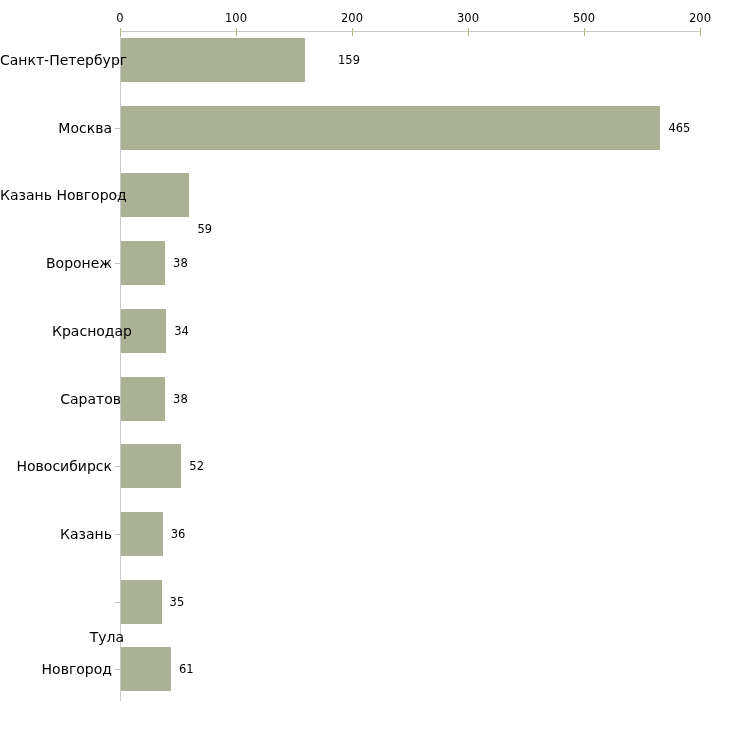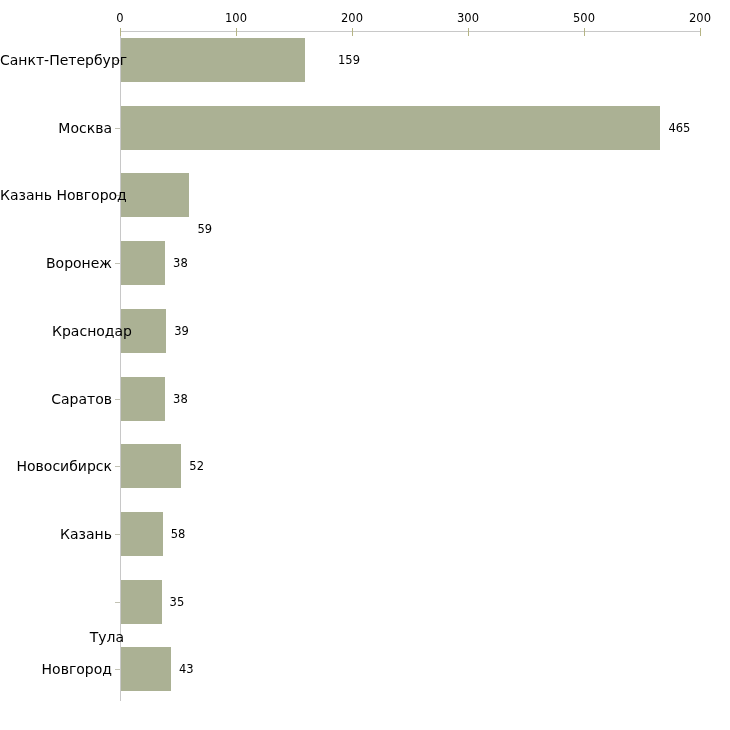--- a/index.html
+++ b/index.html
@@ -103,43 +103,43 @@
       <div class="bar" style="top: 74.7px; width: 539.4px; background: rgb(171, 177, 148);"></div>
       <div class="value-label" style="left: 548.4px; top: 89.7px;">465</div>
       <div class="ytick" style="top: 96.7px;"></div>
       <div class="bar" style="top: 142.4px; width: 68.44px; background: rgb(171, 177, 148);"></div>
       <div class="value-label" style="left: 77.44px; top: 157.4px; margin-top: 34px;">59</div>
       <div class="ytick" style="top: 164.4px;"></div>
       <div class="bar" style="top: 210.1px; width: 44.08px; background: rgb(171, 177, 148);"></div>
       <div class="value-label" style="left: 53.08px; top: 225.1px;">38</div>
       <div class="ytick" style="top: 232.1px;"></div>
       <div class="bar" style="top: 277.8px; width: 45.24px; background: rgb(171, 177, 148);"></div>
-      <div class="value-label" style="left: 54.24px; top: 292.8px;">39</div>
+      <div class="value-label" style="left: 54.24px; top: 292.8px;">34</div>
       <div class="ytick" style="top: 299.8px;"></div>
       <div class="bar" style="top: 345.5px; width: 44.08px; background: rgb(171, 177, 148);"></div>
       <div class="value-label" style="left: 53.08px; top: 360.5px;">38</div>
       <div class="ytick" style="top: 367.5px;"></div>
       <div class="bar" style="top: 413.2px; width: 60.32px; background: rgb(171, 177, 148);"></div>
       <div class="value-label" style="left: 69.32px; top: 428.2px;">52</div>
       <div class="ytick" style="top: 435.2px;"></div>
       <div class="bar" style="top: 480.9px; width: 41.76px; background: rgb(171, 177, 148);"></div>
-      <div class="value-label" style="left: 50.76px; top: 495.9px;">58</div>
+      <div class="value-label" style="left: 50.76px; top: 495.9px;">36</div>
       <div class="ytick" style="top: 502.9px;"></div>
       <div class="bar" style="top: 548.6px; width: 40.6px; background: rgb(171, 177, 148);"></div>
       <div class="value-label" style="left: 49.6px; top: 563.6px;">35</div>
       <div class="ytick" style="top: 570.6px;"></div>
       <div class="bar" style="top: 616.3px; width: 49.88px; background: rgb(171, 177, 148);"></div>
-      <div class="value-label" style="left: 58.88px; top: 631.3px;">43</div>
+      <div class="value-label" style="left: 58.88px; top: 631.3px;">61</div>
       <div class="ytick" style="top: 638.3px;"></div>
     </div>
   <div id="ylabels">
       <div class="ylabel" style="position: absolute; top: 53px;">Санкт-Петербург</div>
       <div class="ylabel" style="position: absolute; top: 120.7px;">Москва</div>
       <div class="ylabel" style="position: absolute; top: 188.4px;">Казань Новгород</div>
       <div class="ylabel" style="position: absolute; top: 256.1px;">Воронеж</div>
       <div class="ylabel" style="position: absolute; top: 323.8px; margin-left: 20px;">Краснодар</div>
-      <div class="ylabel" style="position: absolute; top: 391.5px;">Саратов</div>
+      <div class="ylabel" style="position: absolute; top: 391.5px; padding-left: 9px;">Саратов</div>
       <div class="ylabel" style="position: absolute; top: 459.2px;">Новосибирск</div>
       <div class="ylabel" style="position: absolute; top: 526.9px;">Казань</div>
       <div class="ylabel" style="position: absolute; top: 630px; margin-left: 12px;">Тула</div>
       <div class="ylabel" style="position: absolute; top: 662.3px;">Новгород</div>
     </div>
 </div>
 
 </body></html>

